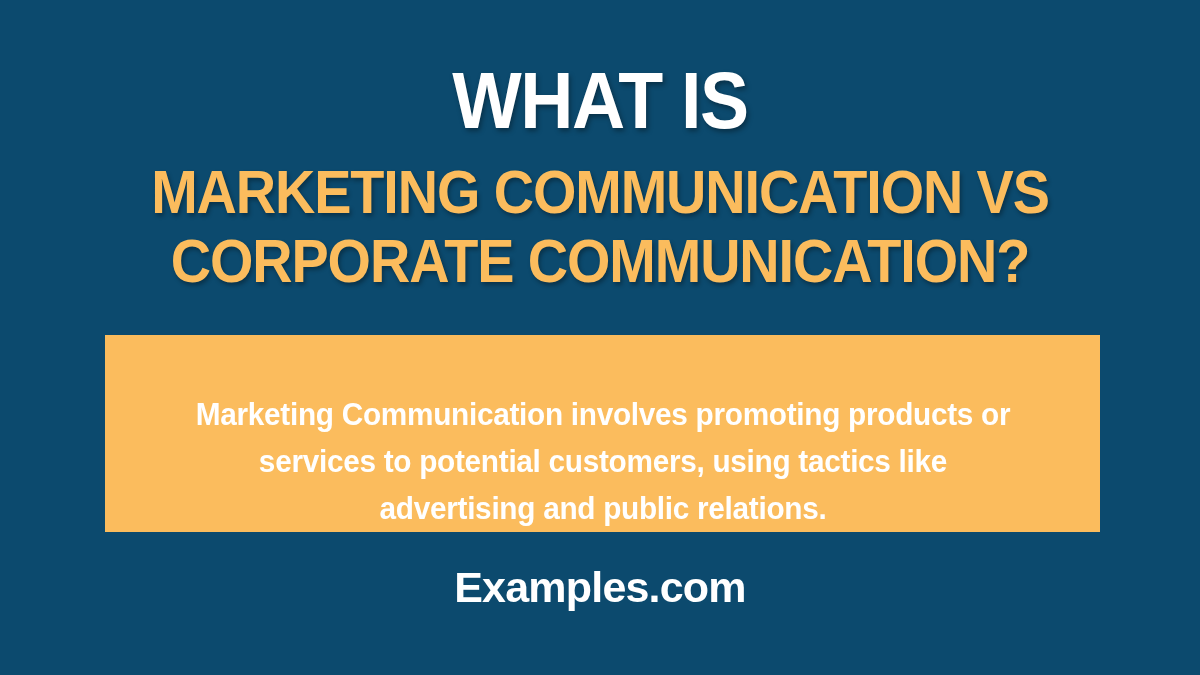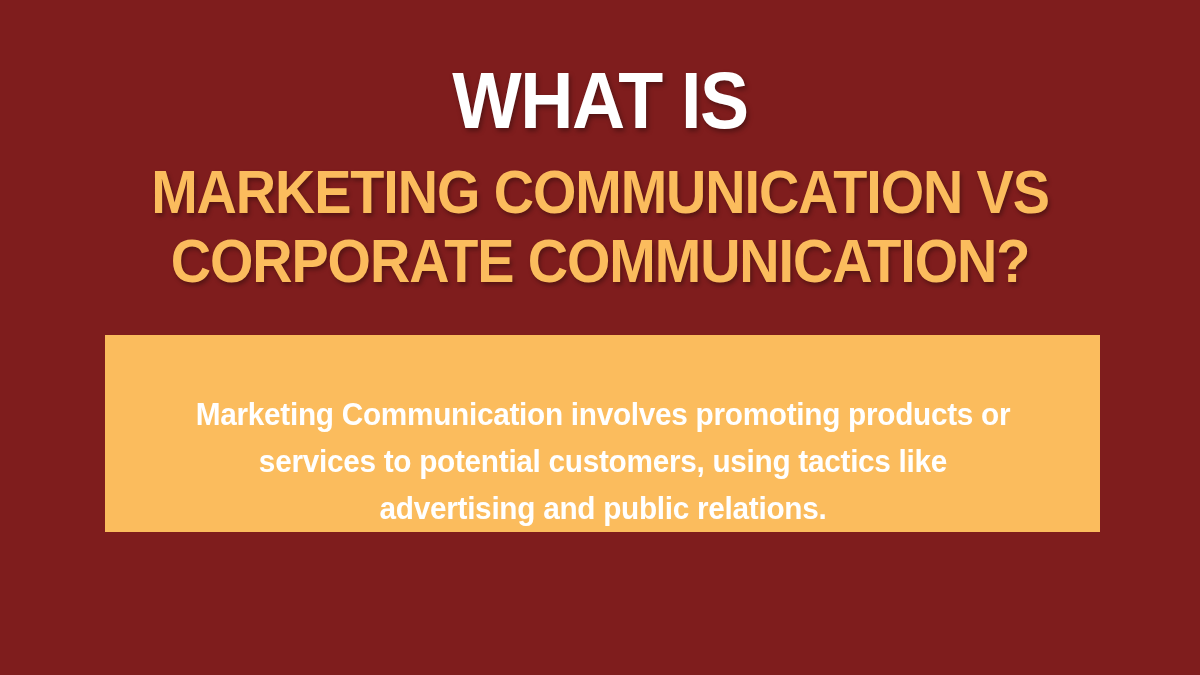--- a/index.html
+++ b/index.html
@@ -12,21 +12,21 @@
     height: 675px;
     overflow: hidden;
     font-family: "Liberation Sans", sans-serif;
     background: #ffffff;
   }
 
   #slide {
     position: relative;
     width: 1200px;
     height: 675px;
-    background: #7f1d1d;
+    background: #0c4a6e;
     overflow: hidden;
   }
 
   
   .heading-block {
     position: absolute;
     left: 0;
     top: 62px;
     width: 1200px;
     text-align: center;
@@ -119,14 +119,15 @@
   <div class="heading-block">
     <span class="title-main">WHAT IS</span>
     <span class="title-sub line1">MARKETING COMMUNICATION VS</span>
     <span class="title-sub line2">CORPORATE COMMUNICATION?</span>
   </div>
 
   <div class="callout">
     <p class="callout-text">Marketing Communication involves promoting products or services to potential customers, using tactics like advertising and public relations.</p>
   </div>
 
+  <div class="footer-brand">Examples.com</div>
 
 </div>
 
 </body></html>

